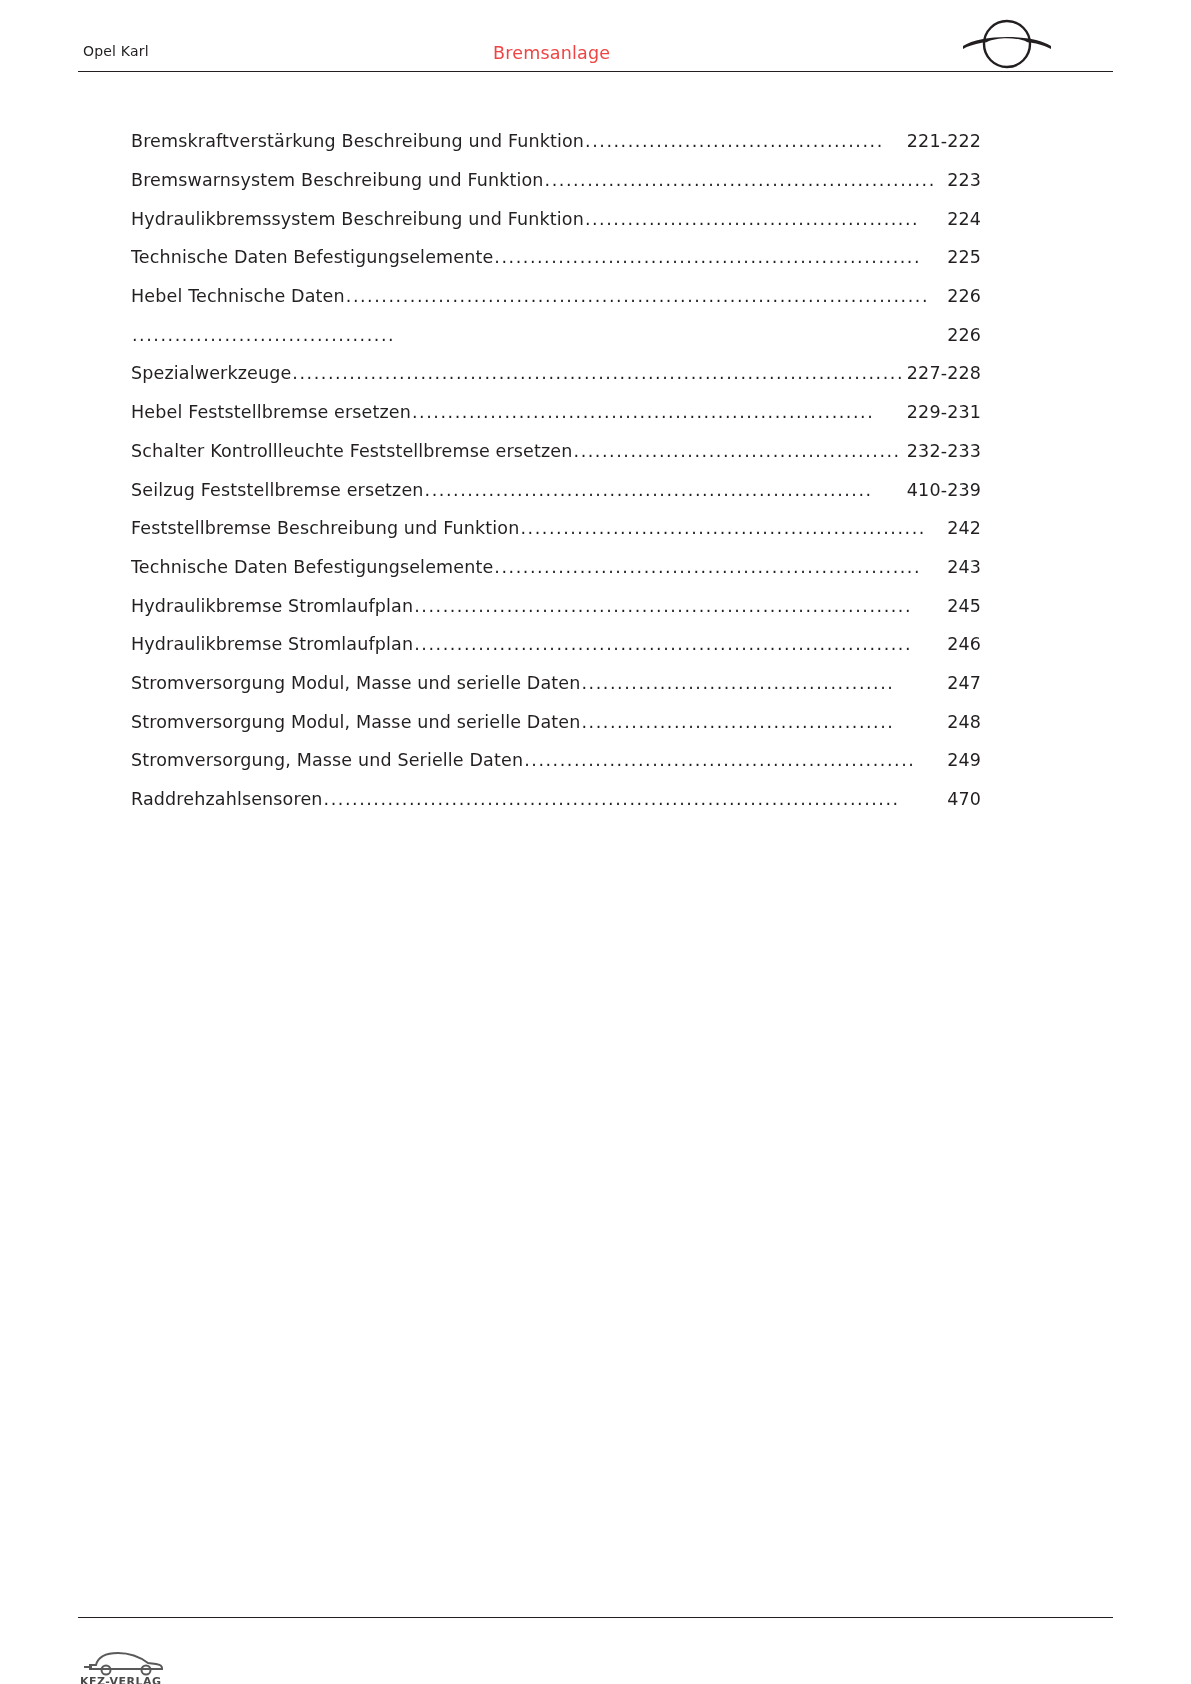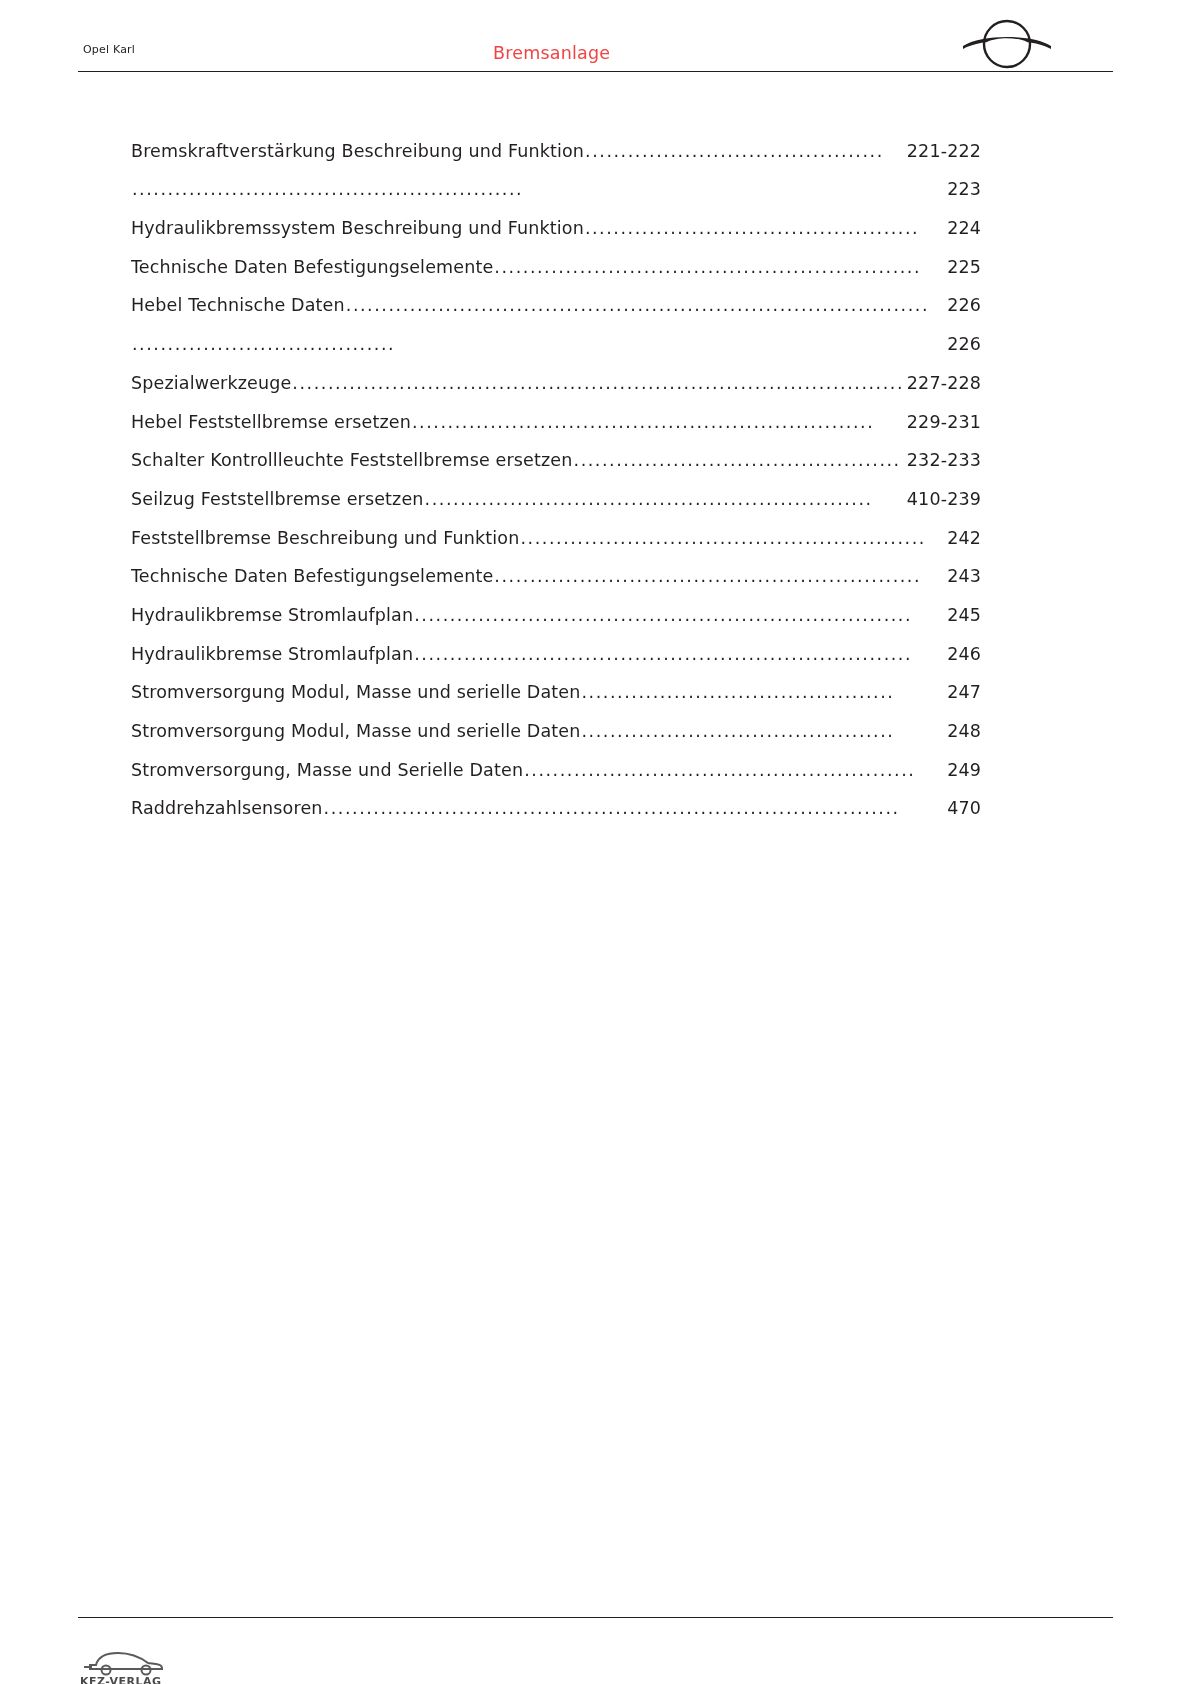--- a/index.html
+++ b/index.html
@@ -33,21 +33,21 @@
     left: 0;
     top: 41px;
     width: 1035px;
     height: 1px;
     background: #231f20;
   }
   .header-left {
     position: absolute;
     left: 5px;
     top: 13px;
-    font-size: 11px;
+    font-size: 14px;
     letter-spacing: 0.2px;
     color: #231f20;
     white-space: nowrap;
   }
   .header-center {
     position: absolute;
     left: 415px;
     top: 13px;
     font-size: 17.5px;
     letter-spacing: 0.2px;
@@ -64,21 +64,21 @@
 
   
   .toc {
     position: absolute;
     top: 122px;
     left: 131px;
     width: 850px;
   }
   .toc-row {
     display: flex;
-    align-items: flex-end;
+    align-items: center;
     height: 38.7px;
     font-size: 17.5px;
     letter-spacing: 0.15px;
     color: #231f20;
     white-space: nowrap;
     overflow: hidden;
   }
   .toc-title {
     flex: 0 0 auto;
   }
@@ -165,20 +165,21 @@
 
   <div class="toc">
 
     <div class="toc-row gapped">
       <span class="toc-title">Bremskraftverstärkung Beschreibung und Funktion</span>
       <span class="toc-dots">..........................................</span>
       <span class="toc-page">221-222</span>
     </div>
 
     <div class="toc-row gapped">
+      <span class="toc-title">Bremswarnsystem Beschreibung und Funktion </span>
       <span class="toc-dots">.......................................................</span>
       <span class="toc-page">223</span>
     </div>
 
     <div class="toc-row gapped">
       <span class="toc-title">Hydraulikbremssystem Beschreibung und Funktion</span>
       <span class="toc-dots">...............................................</span>
       <span class="toc-page">224</span>
     </div>
 

